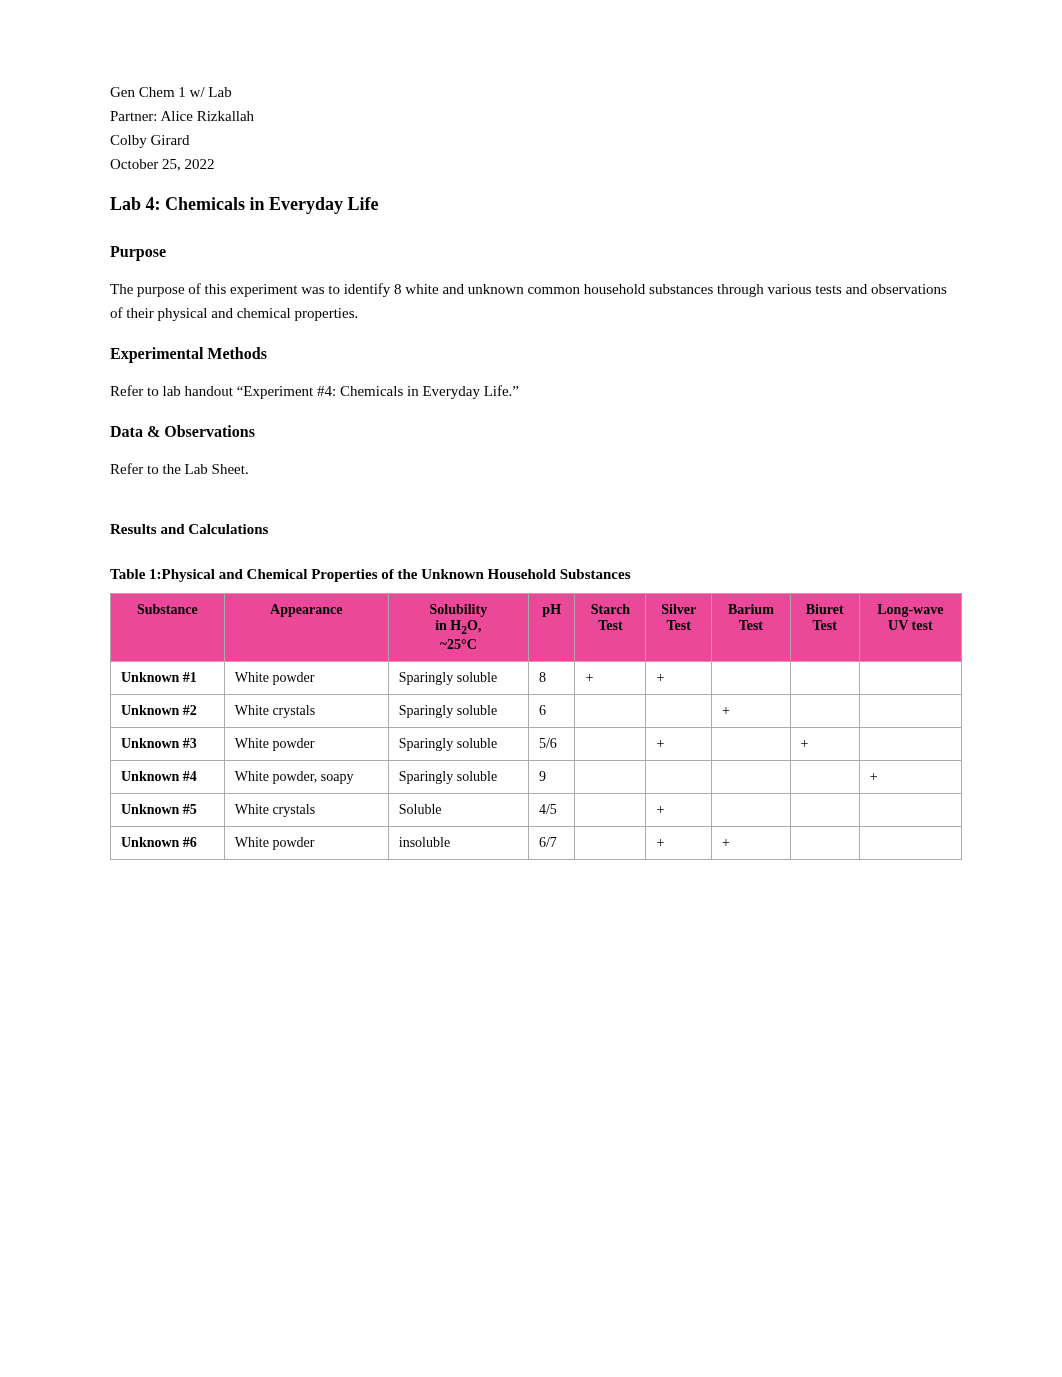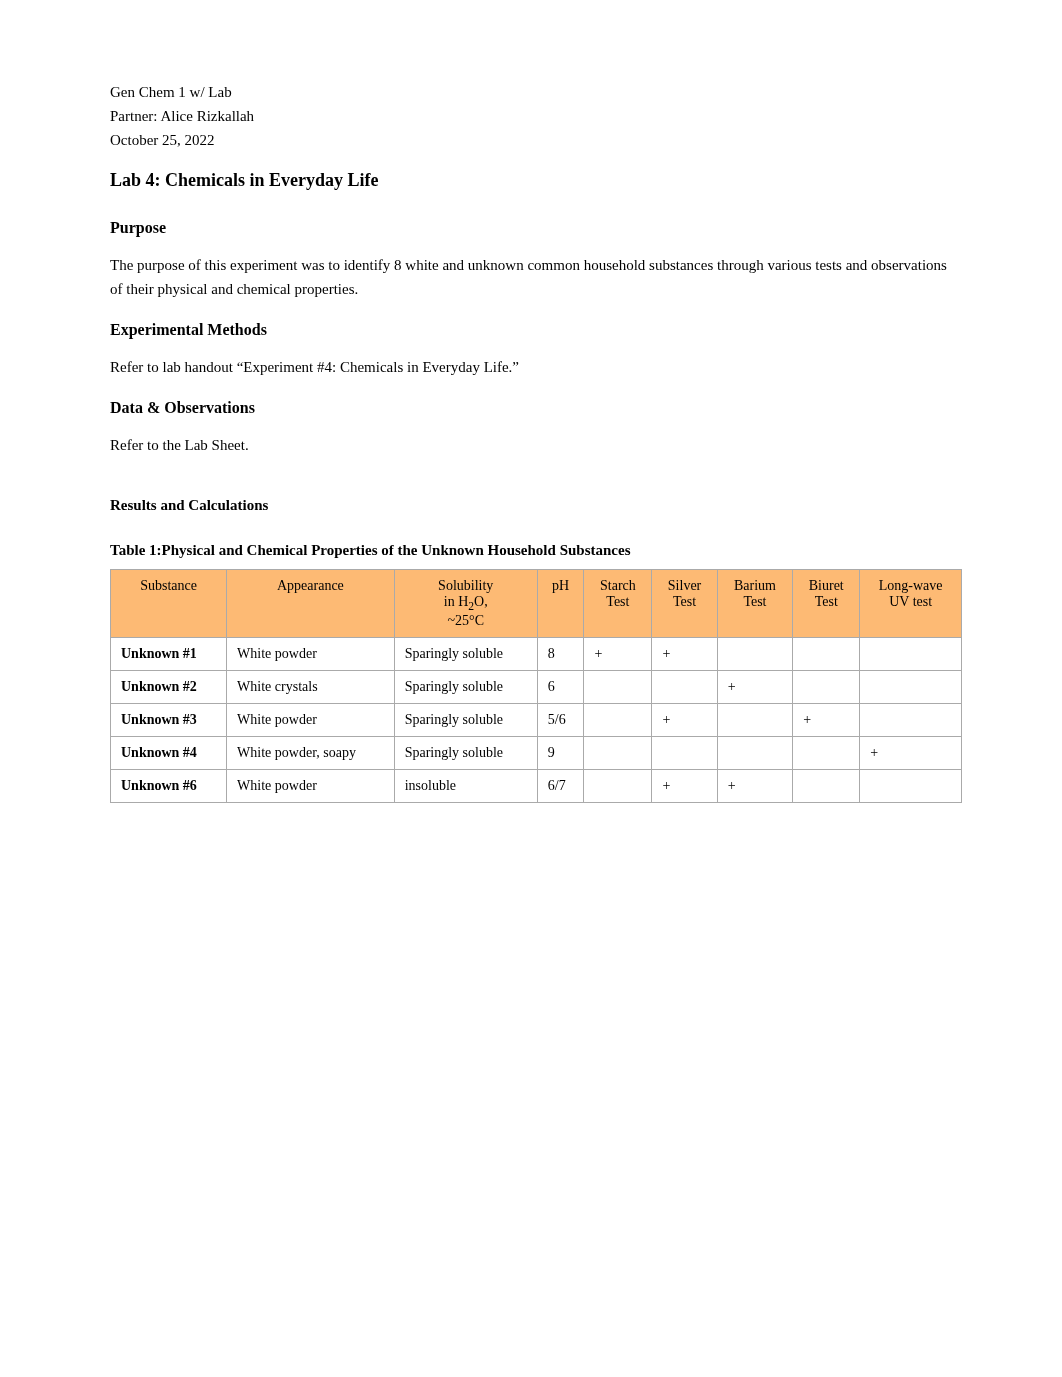--- a/index.html
+++ b/index.html
@@ -65,34 +65,35 @@
       font-size: 14px;
     }
 
     table th, table td {
       border: 1px solid #aaa;
       padding: 8px 10px;
       vertical-align: top;
     }
 
     table thead th {
-      font-weight: normal;
-      background: #fdba74;
+      font-weight: bold;
+      background: #ec4899;
     }
 
     table tbody td:first-child {
       font-weight: bold;
     }
   </style>
 </head>
 <body>
 
 <div class="header-info">
   <div>Gen Chem 1 w/ Lab</div>
   <div>Partner: Alice Rizkallah</div>
+  <div>Colby Girard</div>
   <div>October 25, 2022</div>
 </div>
 
 <div class="page-title">Lab 4: Chemicals in Everyday Life</div>
 
 <div class="section">
   <div class="section-heading">Purpose</div>
   <div class="section-body">The purpose of this experiment was to identify 8 white and unknown common household substances through various tests and observations of their physical and chemical properties.</div>
 </div>
 
@@ -163,20 +164,31 @@
         <td>White powder, soapy</td>
         <td>Sparingly soluble</td>
         <td>9</td>
         <td></td>
         <td></td>
         <td></td>
         <td></td>
         <td>+</td>
       </tr>
       <tr>
+        <td>Unknown #5</td>
+        <td>White crystals</td>
+        <td>Soluble</td>
+        <td>4/5</td>
+        <td></td>
+        <td>+</td>
+        <td></td>
+        <td></td>
+        <td></td>
+      </tr>
+      <tr>
         <td>Unknown #6</td>
         <td>White powder</td>
         <td>insoluble</td>
         <td>6/7</td>
         <td></td>
         <td>+</td>
         <td>+</td>
         <td></td>
         <td></td>
       </tr>

